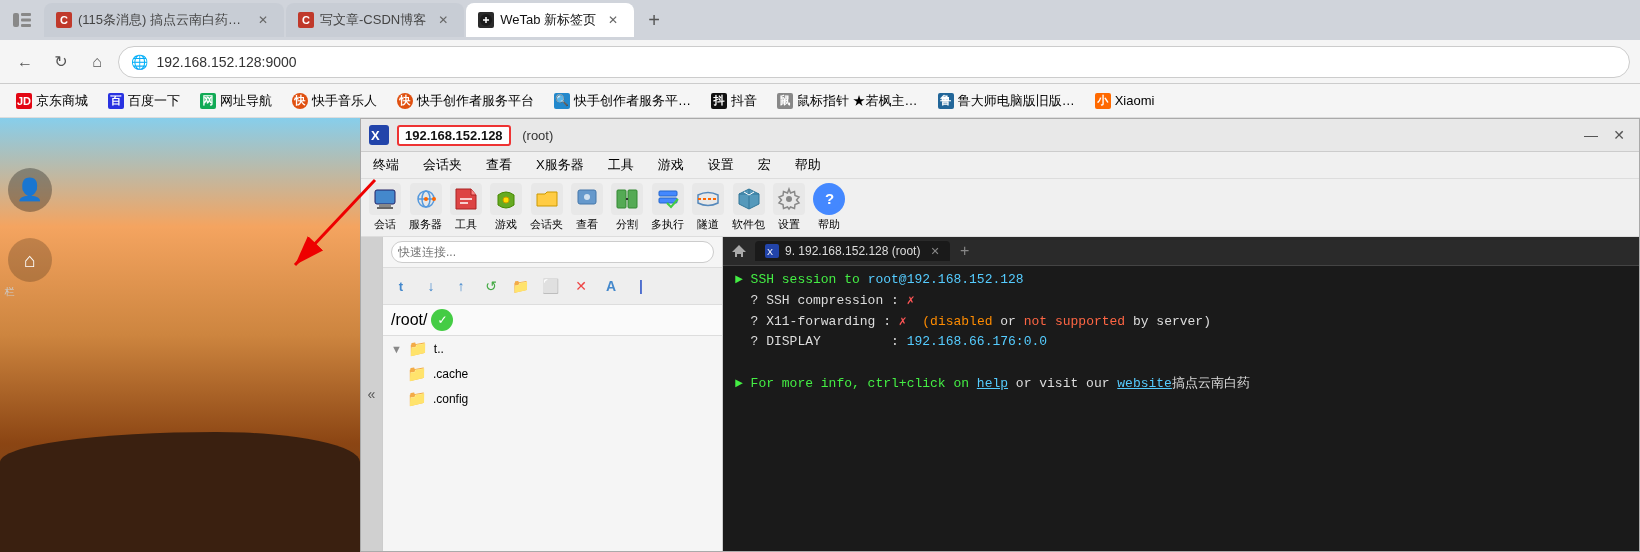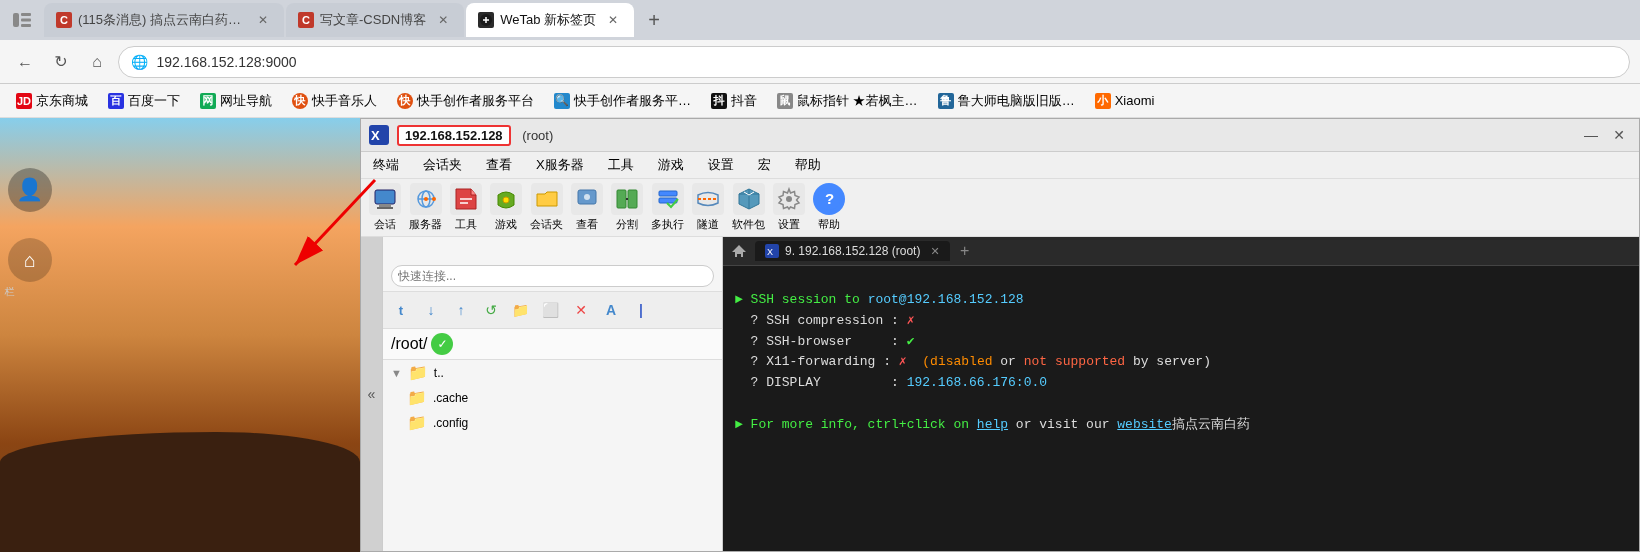--- a/index.html
+++ b/index.html
@@ -123,21 +123,20 @@
       display: flex; flex-direction: column;
     }
     .quick-connect {
       display: flex; align-items: center; padding: 4px 8px;
       border-bottom: 1px solid #ddd;
     }
     .quick-connect input {
       flex: 1; border: 1px solid #ccc; border-radius: 11px;
       padding: 3px 6px; font-size: 12px; color: #a21caf;
       background: #fff;
-      margin-top: 24px;
     }
     .file-toolbar {
       display: flex; align-items: center; padding: 4px;
       background: #eee; border-bottom: 1px solid #ddd; gap: 2px;
     }
     .file-tool-btn {
       width: 28px; height: 28px; border-radius: 3px;
       display: flex; align-items: center; justify-content: center;
       font-size: 14px; cursor: pointer; background: transparent;
     }
@@ -181,21 +180,21 @@
     }
     .terminal-tab {
       display: flex; align-items: center; gap: 6px;
       background: #1a1a1a; padding: 3px 10px;
       border-radius: 4px 4px 0 0; cursor: pointer; font-size: 12px; color: #ddd;
     }
     .term-tab-icon { width: 14px; height: 14px; }
     .term-tab-close { color: #888; font-size: 11px; cursor: pointer; margin-left: 4px; }
     .term-new-tab { width: 22px; height: 22px; display: flex; align-items: center; justify-content: center; color: #888; cursor: pointer; font-size: 16px; }
     .terminal-content {
-      flex: 1; padding: 24px 12px; font-family: 'Consolas', 'Courier New', monospace;
+      flex: 1; padding: 4px 12px; font-family: 'Consolas', 'Courier New', monospace;
       font-size: 13px; line-height: 1.6; color: #ddd; overflow-y: auto;
     }
     .t-white { color: #ddd; }
     .t-green { color: #44ee44; }
     .t-red { color: #ff5555; }
     .t-cyan { color: #55ccff; }
     .t-link { color: #55ccff; text-decoration: underline; cursor: pointer; }
 
     
     .bg-scenery {
@@ -565,23 +564,20 @@
         </div>
 
         <div class="terminal-content">
           <div>
             <span class="t-green">► SSH session to </span><span class="t-cyan">root@192.168.152.128</span>
           </div>
           <div>
             <span class="t-white">&nbsp;&nbsp;? SSH compression : </span><span class="t-red">✗</span>
           </div>
           <div>
-            <span class="t-white">&nbsp;&nbsp;? SSH-browser&nbsp;&nbsp;&nbsp;&nbsp; : </span><span class="t-green">✔</span>
-          </div>
-          <div>
             <span class="t-white">&nbsp;&nbsp;? X11-forwarding  : </span><span class="t-red">✗</span><span class="t-white">&nbsp;&nbsp;</span><span style="color:#ff8c00;">(</span><span style="color:#ff8c00;">disabled</span><span class="t-white"> or </span><span style="color:#ff6644;">not supported</span><span class="t-white"> by server)</span>
           </div>
           <div>
             <span class="t-white">&nbsp;&nbsp;? DISPLAY&nbsp;&nbsp;&nbsp;&nbsp;&nbsp;&nbsp;&nbsp;&nbsp; : </span><span class="t-cyan">192.168.66.176:0.0</span>
           </div>
           <div>&nbsp;</div>
           <div>
             <span class="t-green">► For more info, ctrl+click on </span><span class="t-link">help</span><span class="t-white"> or visit our </span><span class="t-link">website</span><span class="t-white">搞点云南白药</span>
           </div>
         </div>

